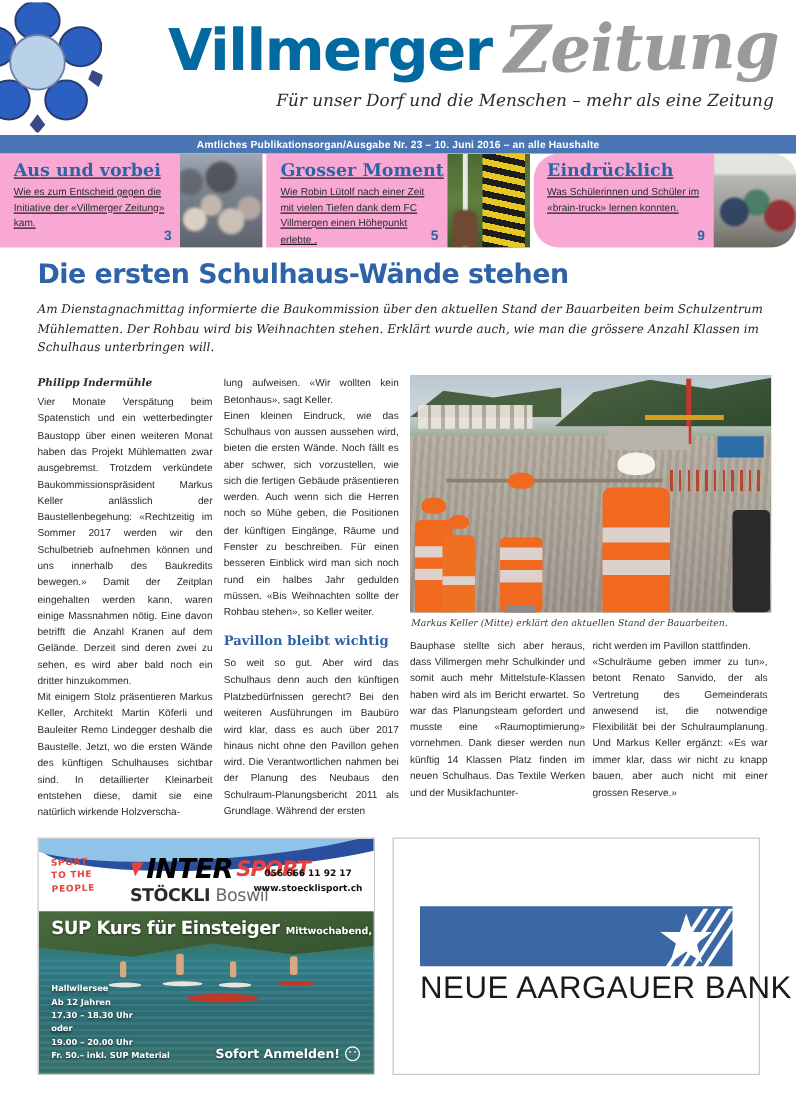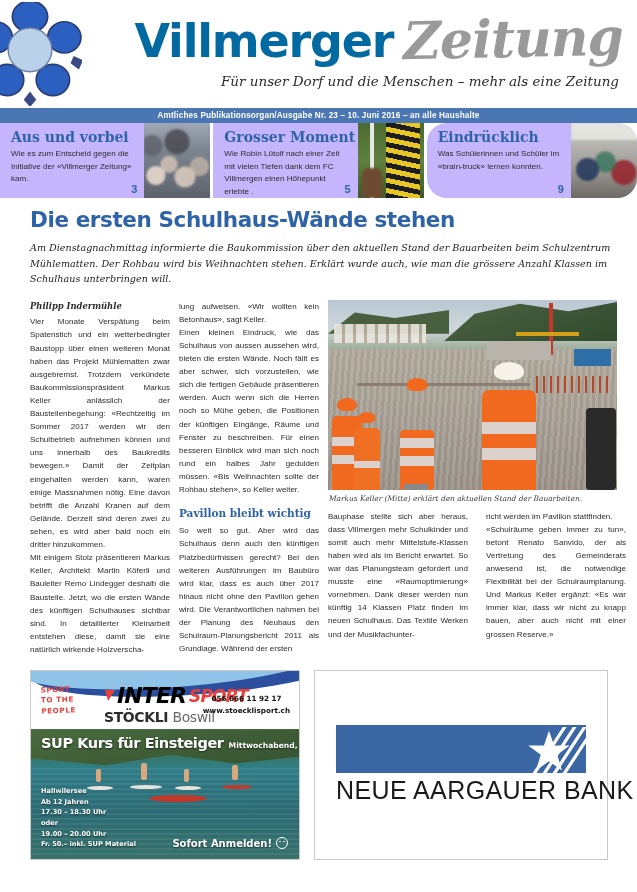--- a/index.html
+++ b/index.html
@@ -86,23 +86,24 @@
   
   .teasers {
     display: flex;
     height: 75px;
     background: #ffffff;
     border-bottom: 1px solid #ffffff;
   }
   .teaser {
     flex: 1 1 0;
     display: flex;
-    background: #c4b5fd;
+    background: #f9a8d4;
     margin-right: 3px;
     overflow: hidden;
+    text-decoration: underline;
   }
   .teaser:last-child { margin-right: 0; border-radius: 20px; }
   .teaser-text {
     flex: 1 1 auto;
     padding: 6px 6px 4px 11px;
     position: relative;
     min-width: 0;
   }
   .teaser-title {
     font-family: "DejaVu Serif", serif;
@@ -273,21 +274,21 @@
               background:#d9dde0; opacity:.9; }
   .w-helm { position:absolute; left:50%; transform:translateX(-50%);
             background:#f0691f; border-radius:50% 50% 40% 40%; }
   .caption {
     font-family: "DejaVu Serif", serif;
     font-style: italic;
     font-size: 7.4px;
     color: #3a3a3a;
     padding: 4px 0 7px 1px;
   }
-  .photo-cols { display:flex; gap:18px; }
+  .photo-cols { display:flex; gap:6px; }
 
   
   .ads {
     display: flex;
     gap: 14px;
     padding: 14px 16px 0 30px;
   }
   .ad-sport {
     width: 268px;
     flex: 0 0 268px;

